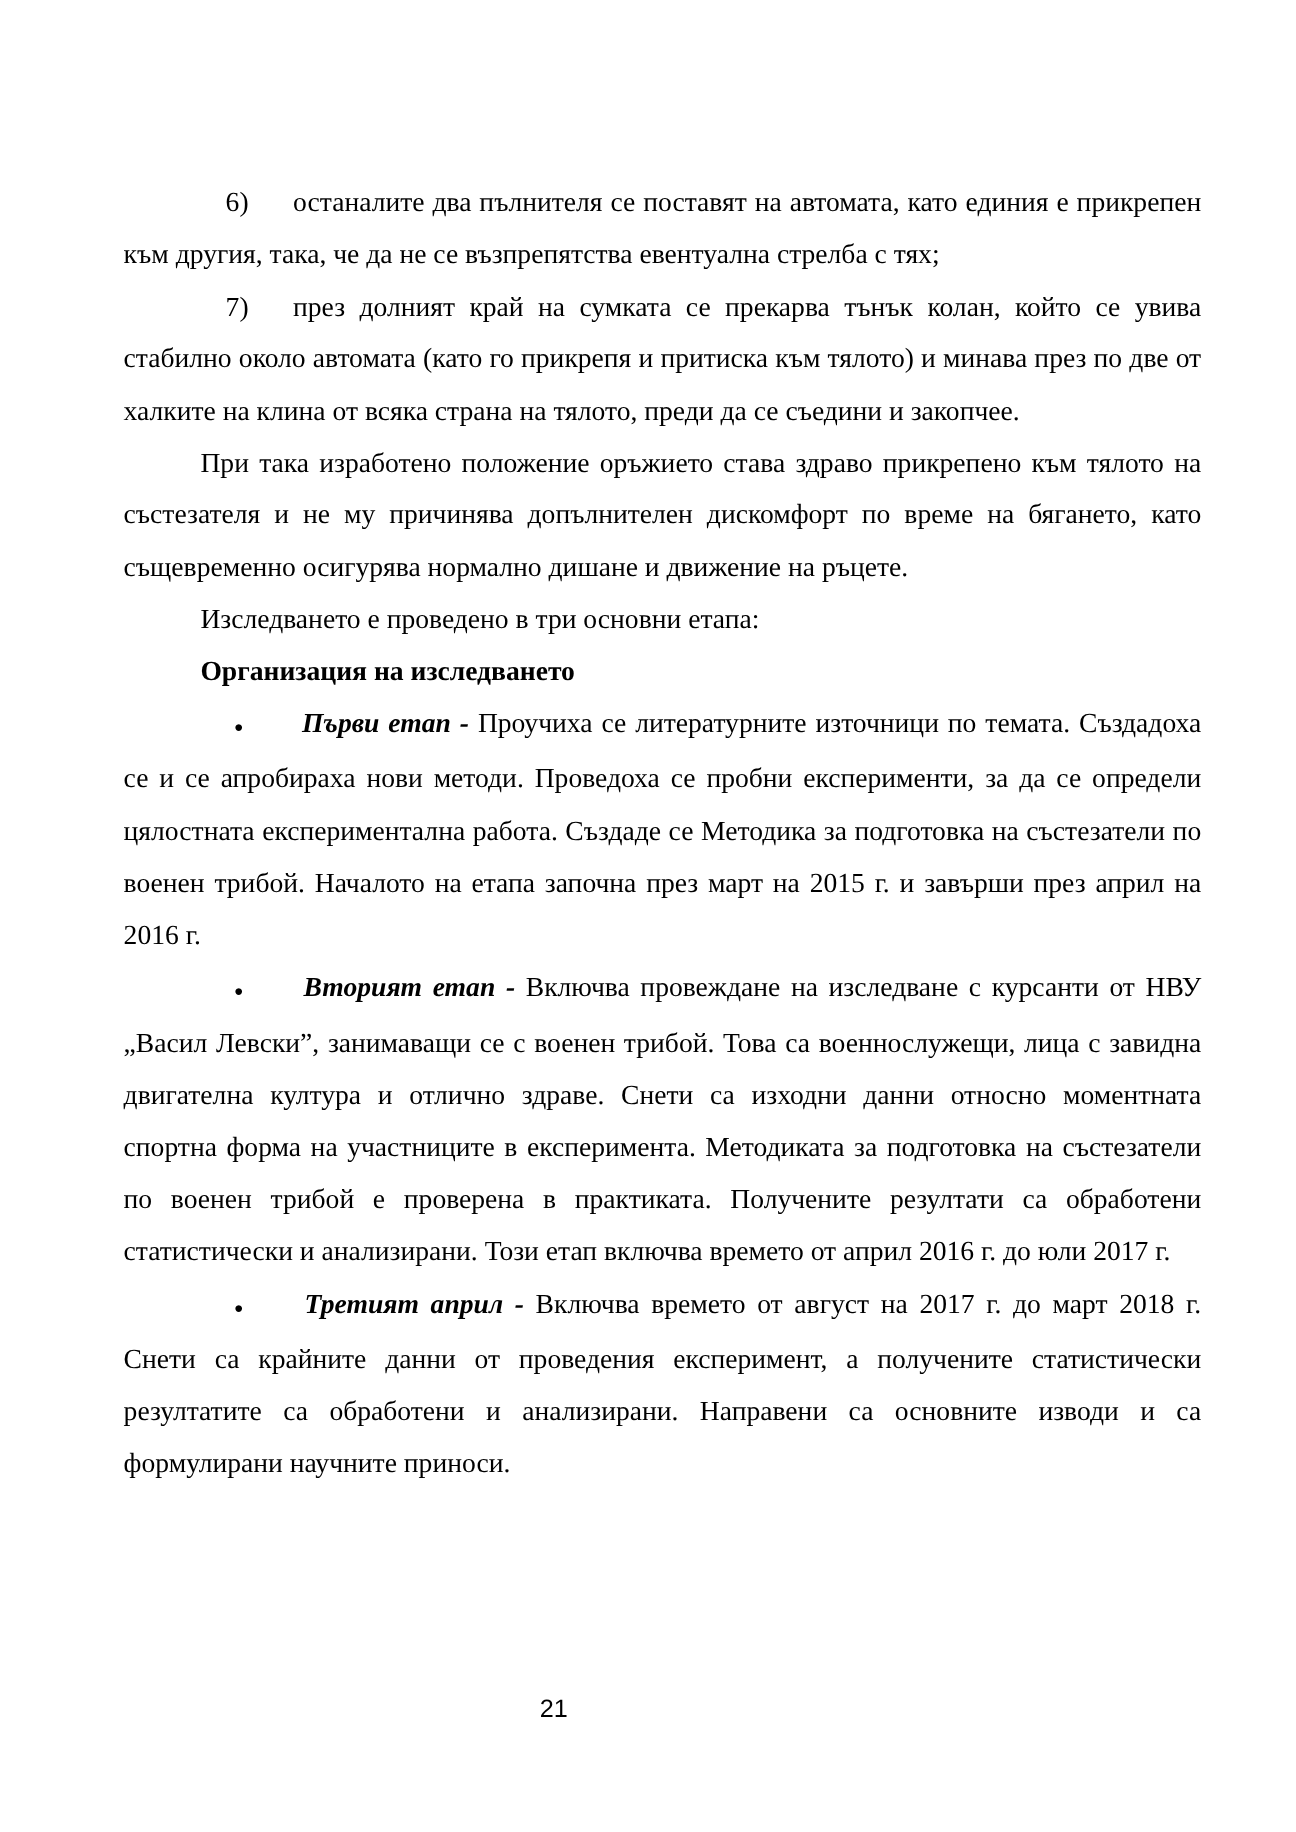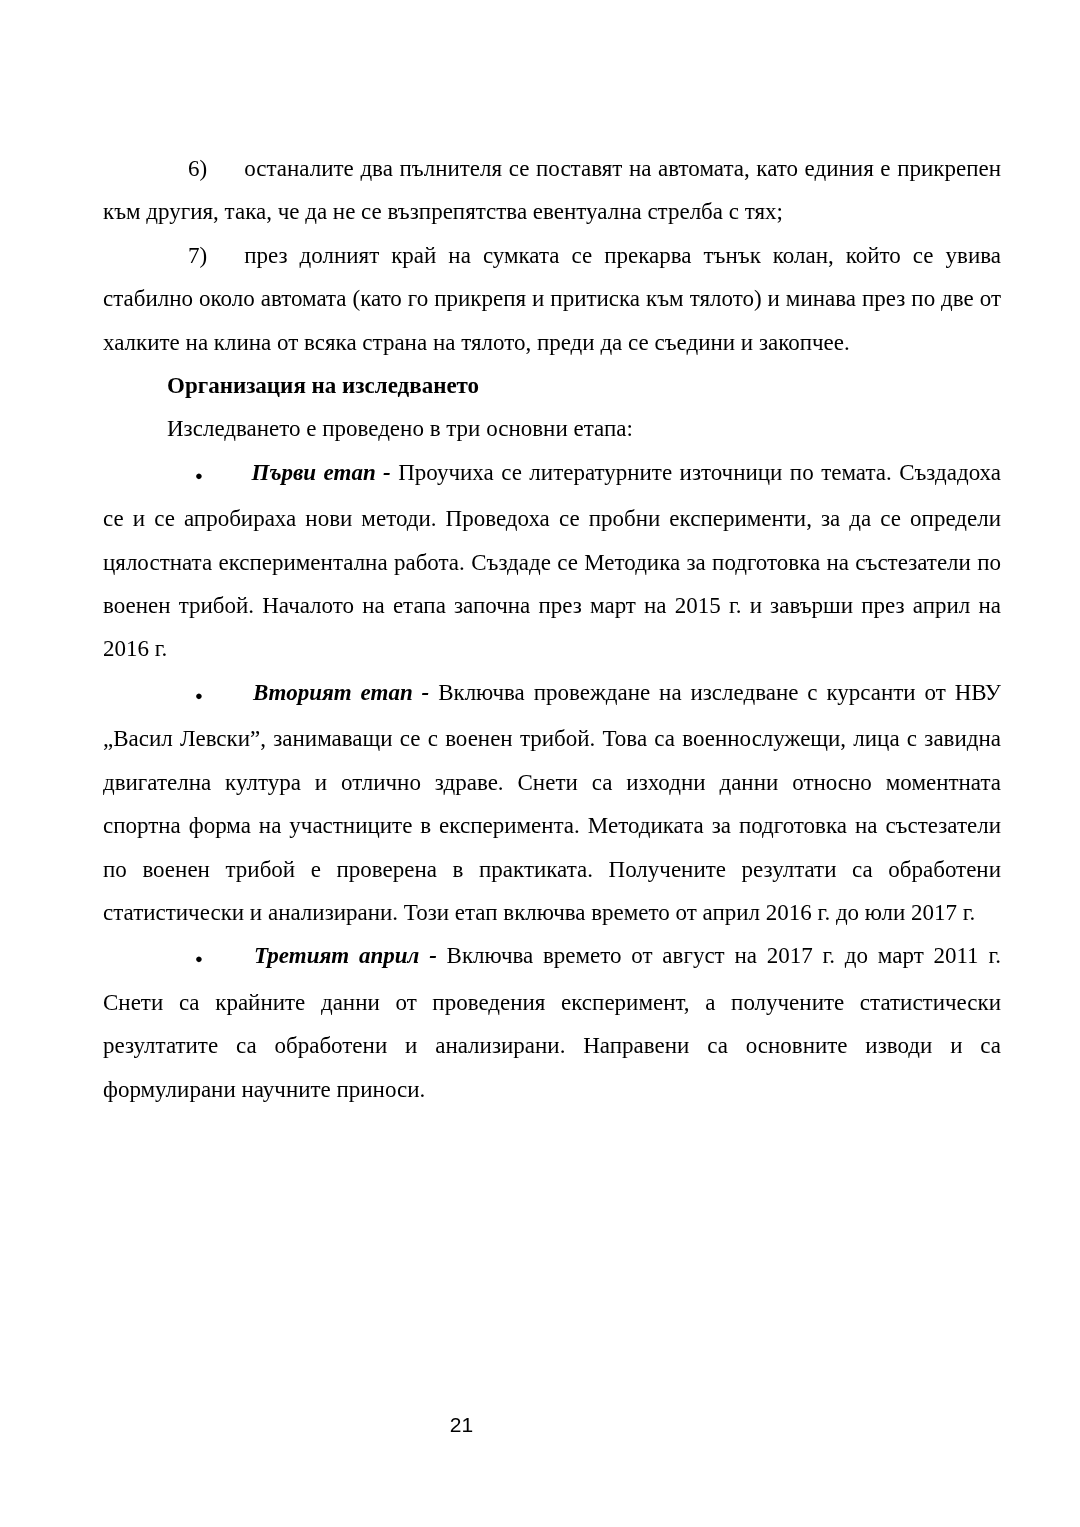--- a/index.html
+++ b/index.html
@@ -68,27 +68,28 @@
 </head>
 <body>
 
 <div class="page">
   <div class="content">
 
     <p class="numbered"><span class="marker">6)</span><span>останалите два пълнителя се поставят на автомата, като единия е прикрепен към другия, така, че да не се възпрепятства евентуална стрелба с тях;</span></p>
 
     <p class="numbered"><span class="marker">7)</span><span>през долният край на сумката се прекарва тънък колан, който се увива стабилно около автомата (като го прикрепя и притиска към тялото) и минава през по две от халките на клина от всяка страна на тялото, преди да се съедини и закопчее.</span></p>
 
+    <p class="indent"><span>При така изработено положение оръжието става здраво прикрепено към тялото на състезателя и не му причинява допълнителен дискомфорт по време на бягането, като същевременно осигурява нормално дишане и движение на ръцете.</span></p>
+
+    <p class="indent"><span>Изследването е проведено в три основни етапа:</span></p>
 
     <p class="indent heading"><span>Организация на изследването</span></p>
-
-    <p class="indent"><span>Изследването е проведено в три основни етапа:</span></p>
 
     <p class="bullet"><span class="marker">●</span><span class="lead">Първи етап -</span> <span>Проучиха се литературните източници по темата. Създадоха се и се апробираха нови методи. Проведоха се пробни експерименти, за да се определи цялостната експериментална работа. Създаде се Методика за подготовка на състезатели по военен трибой. Началото на етапа започна през март на 2015 г. и завърши през април на 2016 г.</span></p>
 
     <p class="bullet"><span class="marker">●</span><span class="lead">Вторият етап -</span> <span>Включва провеждане на изследване с курсанти от НВУ „Васил Левски”, занимаващи се с военен трибой. Това са военнослужещи, лица с завидна двигателна култура и отлично здраве. Снети са изходни данни относно моментната спортна форма на участниците в експеримента. Методиката за подготовка на състезатели по военен трибой е проверена в практиката. Получените резултати са обработени статистически и анализирани. Този етап включва времето от април 2016 г. до юли 2017 г.</span></p>
 
-    <p class="bullet"><span class="marker">●</span><span class="lead">Третият април -</span> <span>Включва времето от август на 2017 г. до март 2011 г. Снети са крайните данни от проведения експеримент, а получените статистически резултатите са обработени и анализирани. Направени са основните изводи и са формулирани научните приноси.</span></p>
+    <p class="bullet"><span class="marker">●</span><span class="lead">Третият април -</span> <span>Включва времето от август на 2017 г. до март 2018 г. Снети са крайните данни от проведения експеримент, а получените статистически резултатите са обработени и анализирани. Направени са основните изводи и са формулирани научните приноси.</span></p>
 
   </div>
 
   <div class="page-number">21</div>
 </div>
 
 </body></html>

